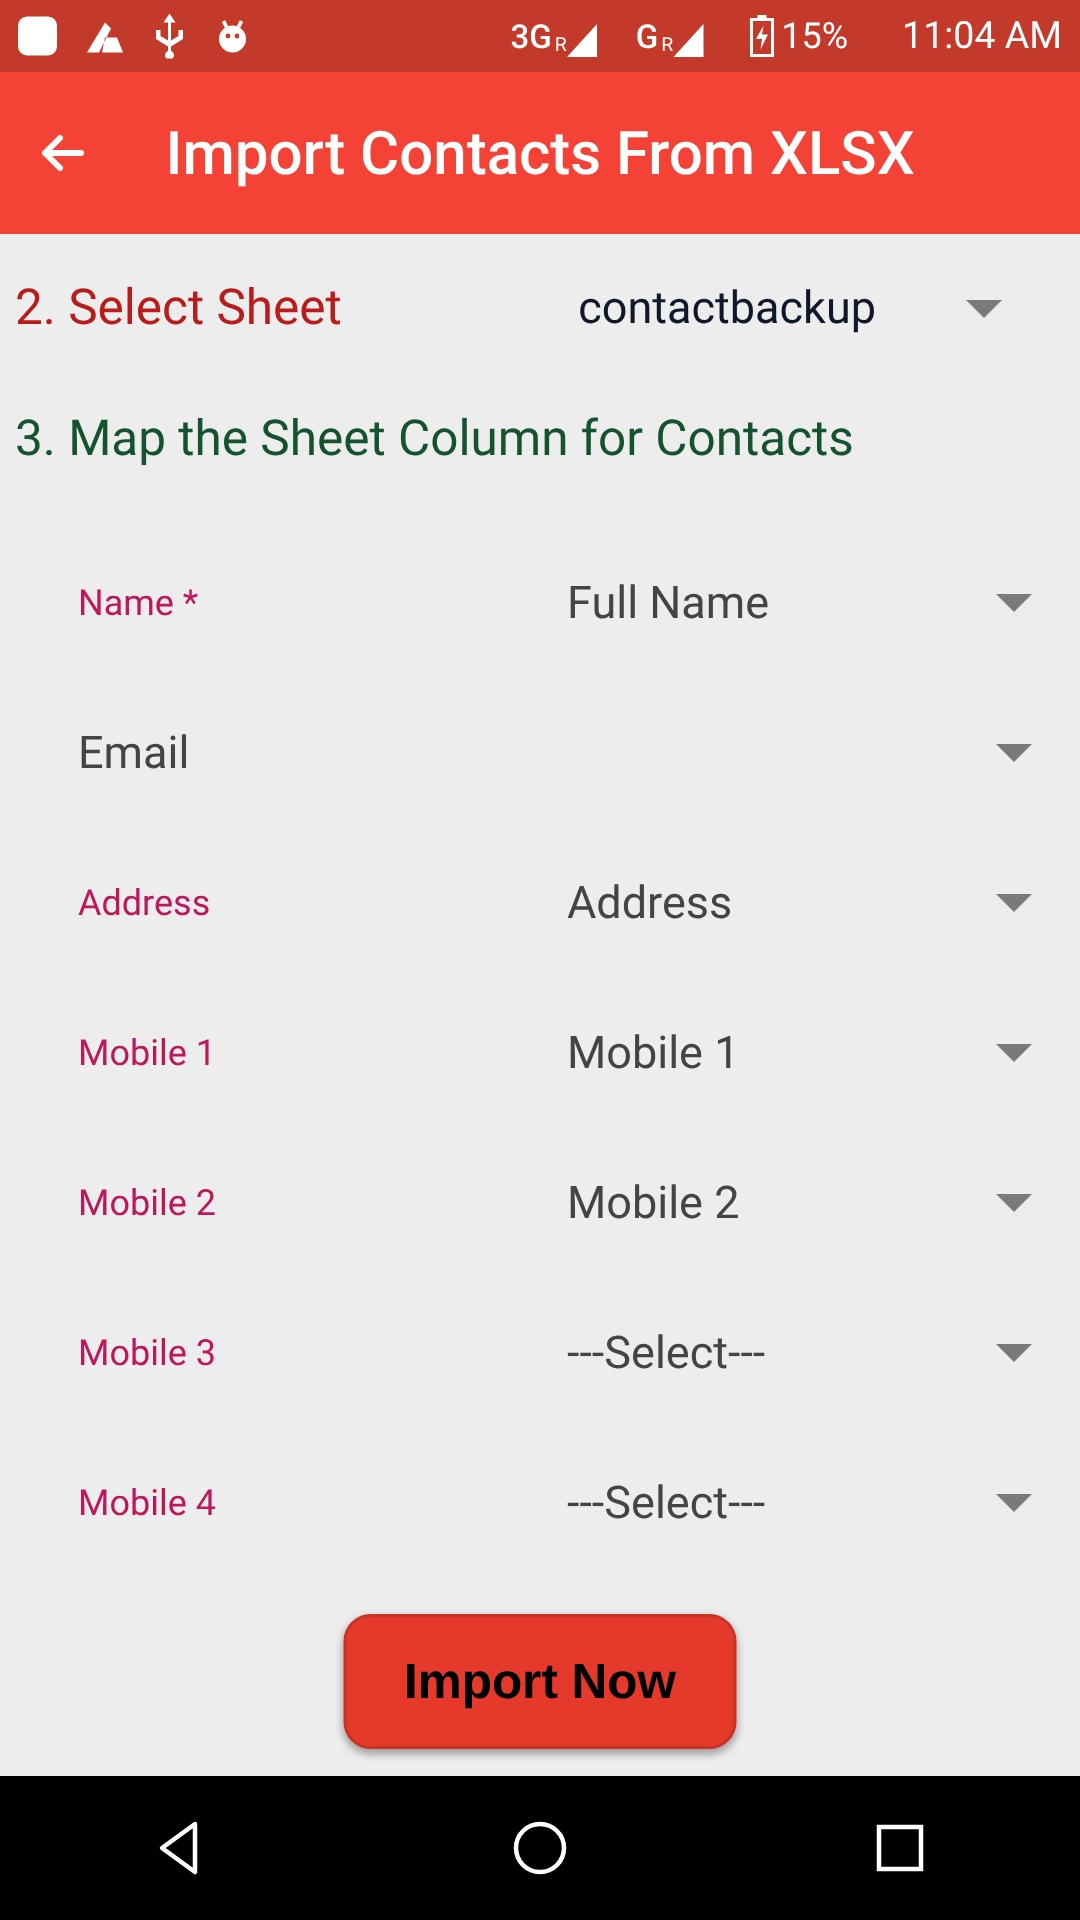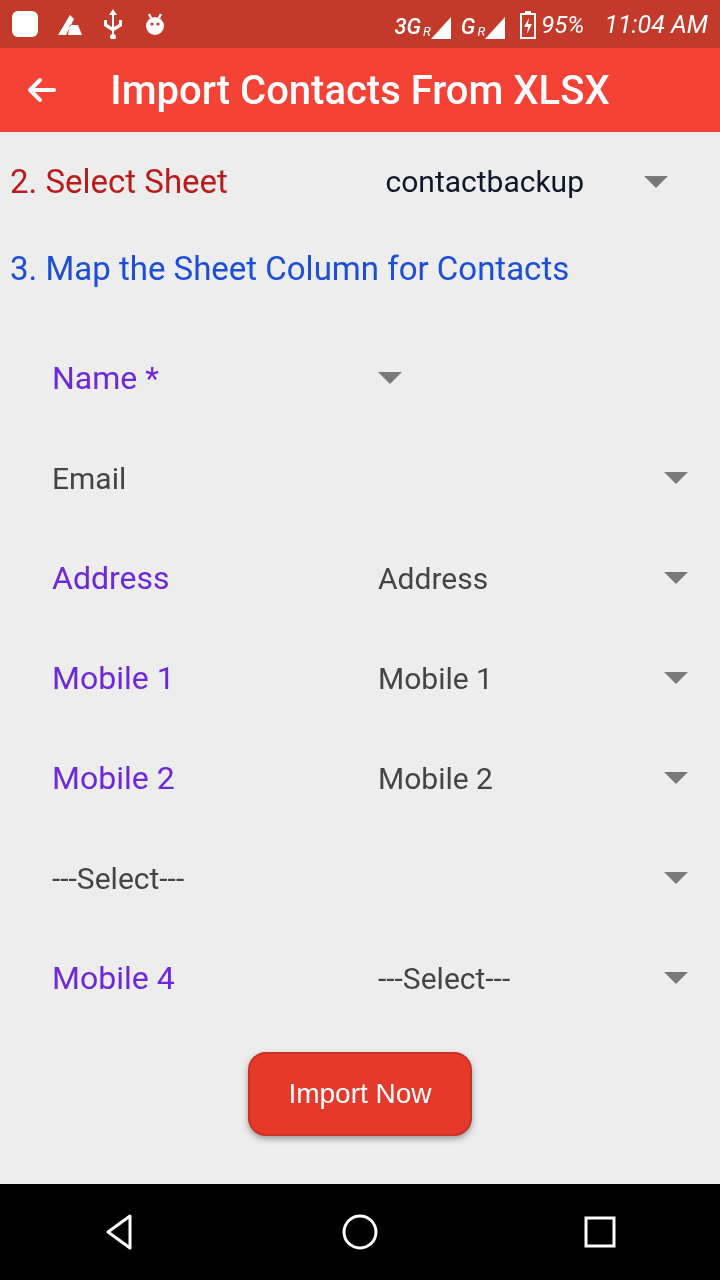--- a/index.html
+++ b/index.html
@@ -20,32 +20,31 @@
     font-size: 24px;
   }
   .status-left {
     display: flex;
     align-items: center;
     gap: 18px;
   }
   .status-right {
     margin-left: auto;
     display: flex;
-    align-items: flex-end;
-    gap: 6px;
-    font-style: italic;
+    align-items: flex-start;
+    gap: 22px;
   }
   .status-square {
     width: 26px;
     height: 26px;
     background: #fff;
     border-radius: 6px;
   }
   .app-bar {
-    height: 84px;
+    height: 108px;
     background: #f44336;
     color: #fff;
     display: flex;
     align-items: center;
     padding: 0 20px;
   }
   .back-arrow {
     width: 44px;
     height: 44px;
     display: flex;
@@ -75,32 +74,32 @@
   .sheet-select {
     margin-left: auto;
     display: flex;
     align-items: center;
     font-size: 30px;
     color: #0f172a;
     padding-right: 20px;
   }
   .heading3 {
     font-size: 33px;
-    color: #1d4ed8;
+    color: #14532d;
     padding: 18px 0 40px 0;
   }
   .map-row {
     display: flex;
     align-items: center;
     height: 100px;
     padding-left: 42px;
   }
   .map-label {
-    font-size: 32px;
-    color: #6d28d9;
+    font-size: 24px;
+    color: #be185d;
     width: 326px;
   }
   .map-select {
     display: flex;
     align-items: center;
     font-size: 30px;
     color: #444;
     flex: 1;
   }
   .map-select-text {
@@ -114,25 +113,25 @@
     border-top: 12px solid #7a7a7a;
     margin-right: 22px;
   }
   .import-btn-wrap {
     display: flex;
     justify-content: center;
     padding: 24px 0 18px 0;
   }
   .import-btn {
     background: #e53a2b;
-    color: #ffffff;
+    color: #000000;
     border: none;
     border-radius: 18px;
-    font-size: 28px;
-    font-weight: 400;
+    font-size: 33px;
+    font-weight: 700;
     padding: 26px 40px;
     box-shadow: 0 3px 6px rgba(0,0,0,0.35), inset 0 0 0 2px rgba(0,0,0,0.12);
   }
   .nav-bar {
     position: absolute;
     bottom: 0;
     left: 0;
     width: 720px;
     height: 96px;
     background: #000;
@@ -184,21 +183,21 @@
       <span class="sig-label">G</span>
         <span class="sig-sup">R</span>
       <span class="sig-tri"></span>
     </span>
     <span class="batt-wrap" style="margin-left:8px;">
       <svg width="18" height="28" viewBox="0 0 18 28" fill="none">
           <rect x="2" y="3" width="14" height="24" stroke="#fff" stroke-width="2"></rect>
           <rect x="6" y="0" width="6" height="3" fill="#fff"></rect>
           <path d="M10 7 L5 16 H9 L8 23 L13 13 H9 Z" fill="#fff"></path>
         </svg>
-      <span style="font-size:24px;">95%</span>
+      <span style="font-size:24px;">15%</span>
     </span>
     <span style="font-size:25px; margin-left:14px;">11:04 AM</span>
   </div>
 </div>
 
 <div class="app-bar">
   <div class="back-arrow">
     <svg width="40" height="40" viewBox="0 0 40 40" fill="none" stroke="#fff" stroke-width="4" stroke-linecap="round" stroke-linejoin="round">
         <path d="M32 20 H8 M18 10 L8 20 L18 30"></path>
       </svg>
@@ -214,20 +213,21 @@
       <span style="margin-right:60px;">contactbackup</span>
       <span class="chevron"></span>
     </div>
   </div>
 
   <div class="heading3">3. Map the Sheet Column for Contacts</div>
 
   <div class="map-row">
     <div class="map-label">Name *</div>
     <div class="map-select">
+      <span class="map-select-text">Full Name</span>
       <span class="chevron"></span>
     </div>
   </div>
 
   <div class="map-row">
     <div class="map-select">
       <span class="map-select-text">Email</span>
       <span class="chevron"></span>
     </div>
   </div>
@@ -250,20 +250,21 @@
 
   <div class="map-row">
     <div class="map-label">Mobile 2</div>
     <div class="map-select">
       <span class="map-select-text">Mobile 2</span>
       <span class="chevron"></span>
     </div>
   </div>
 
   <div class="map-row">
+    <div class="map-label">Mobile 3</div>
     <div class="map-select">
       <span class="map-select-text">---Select---</span>
       <span class="chevron"></span>
     </div>
   </div>
 
   <div class="map-row">
     <div class="map-label">Mobile 4</div>
     <div class="map-select">
       <span class="map-select-text">---Select---</span>

